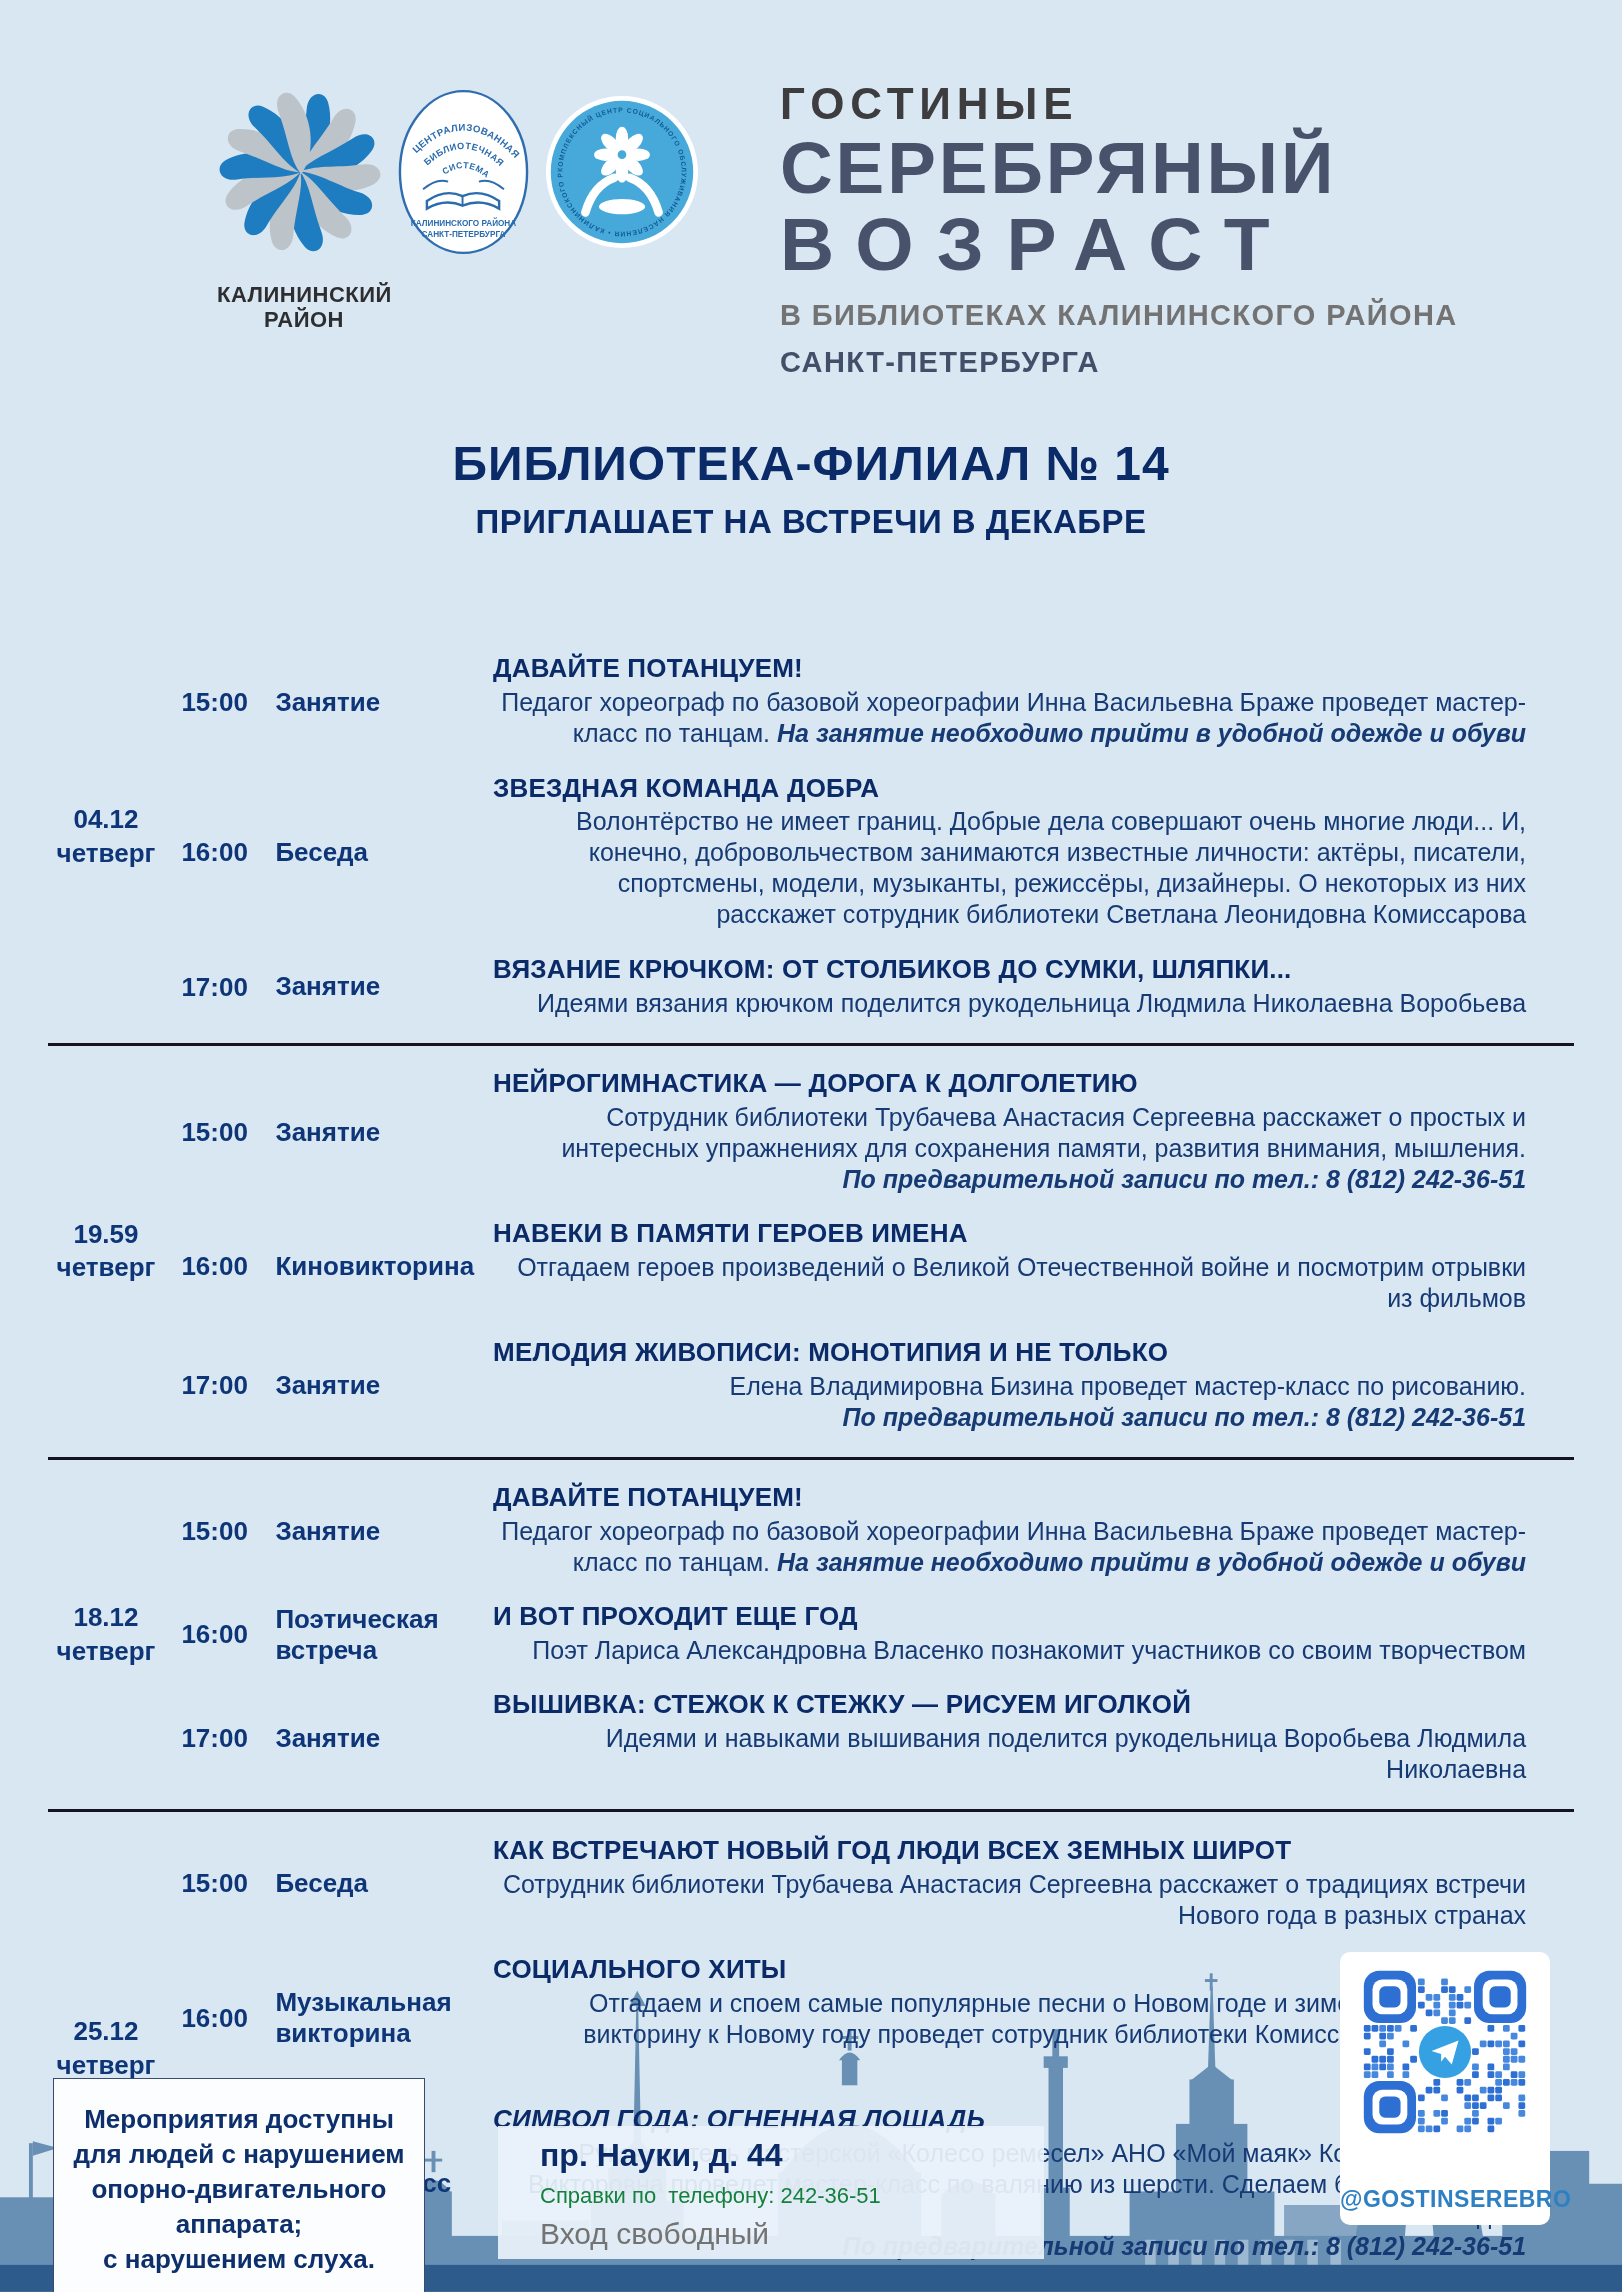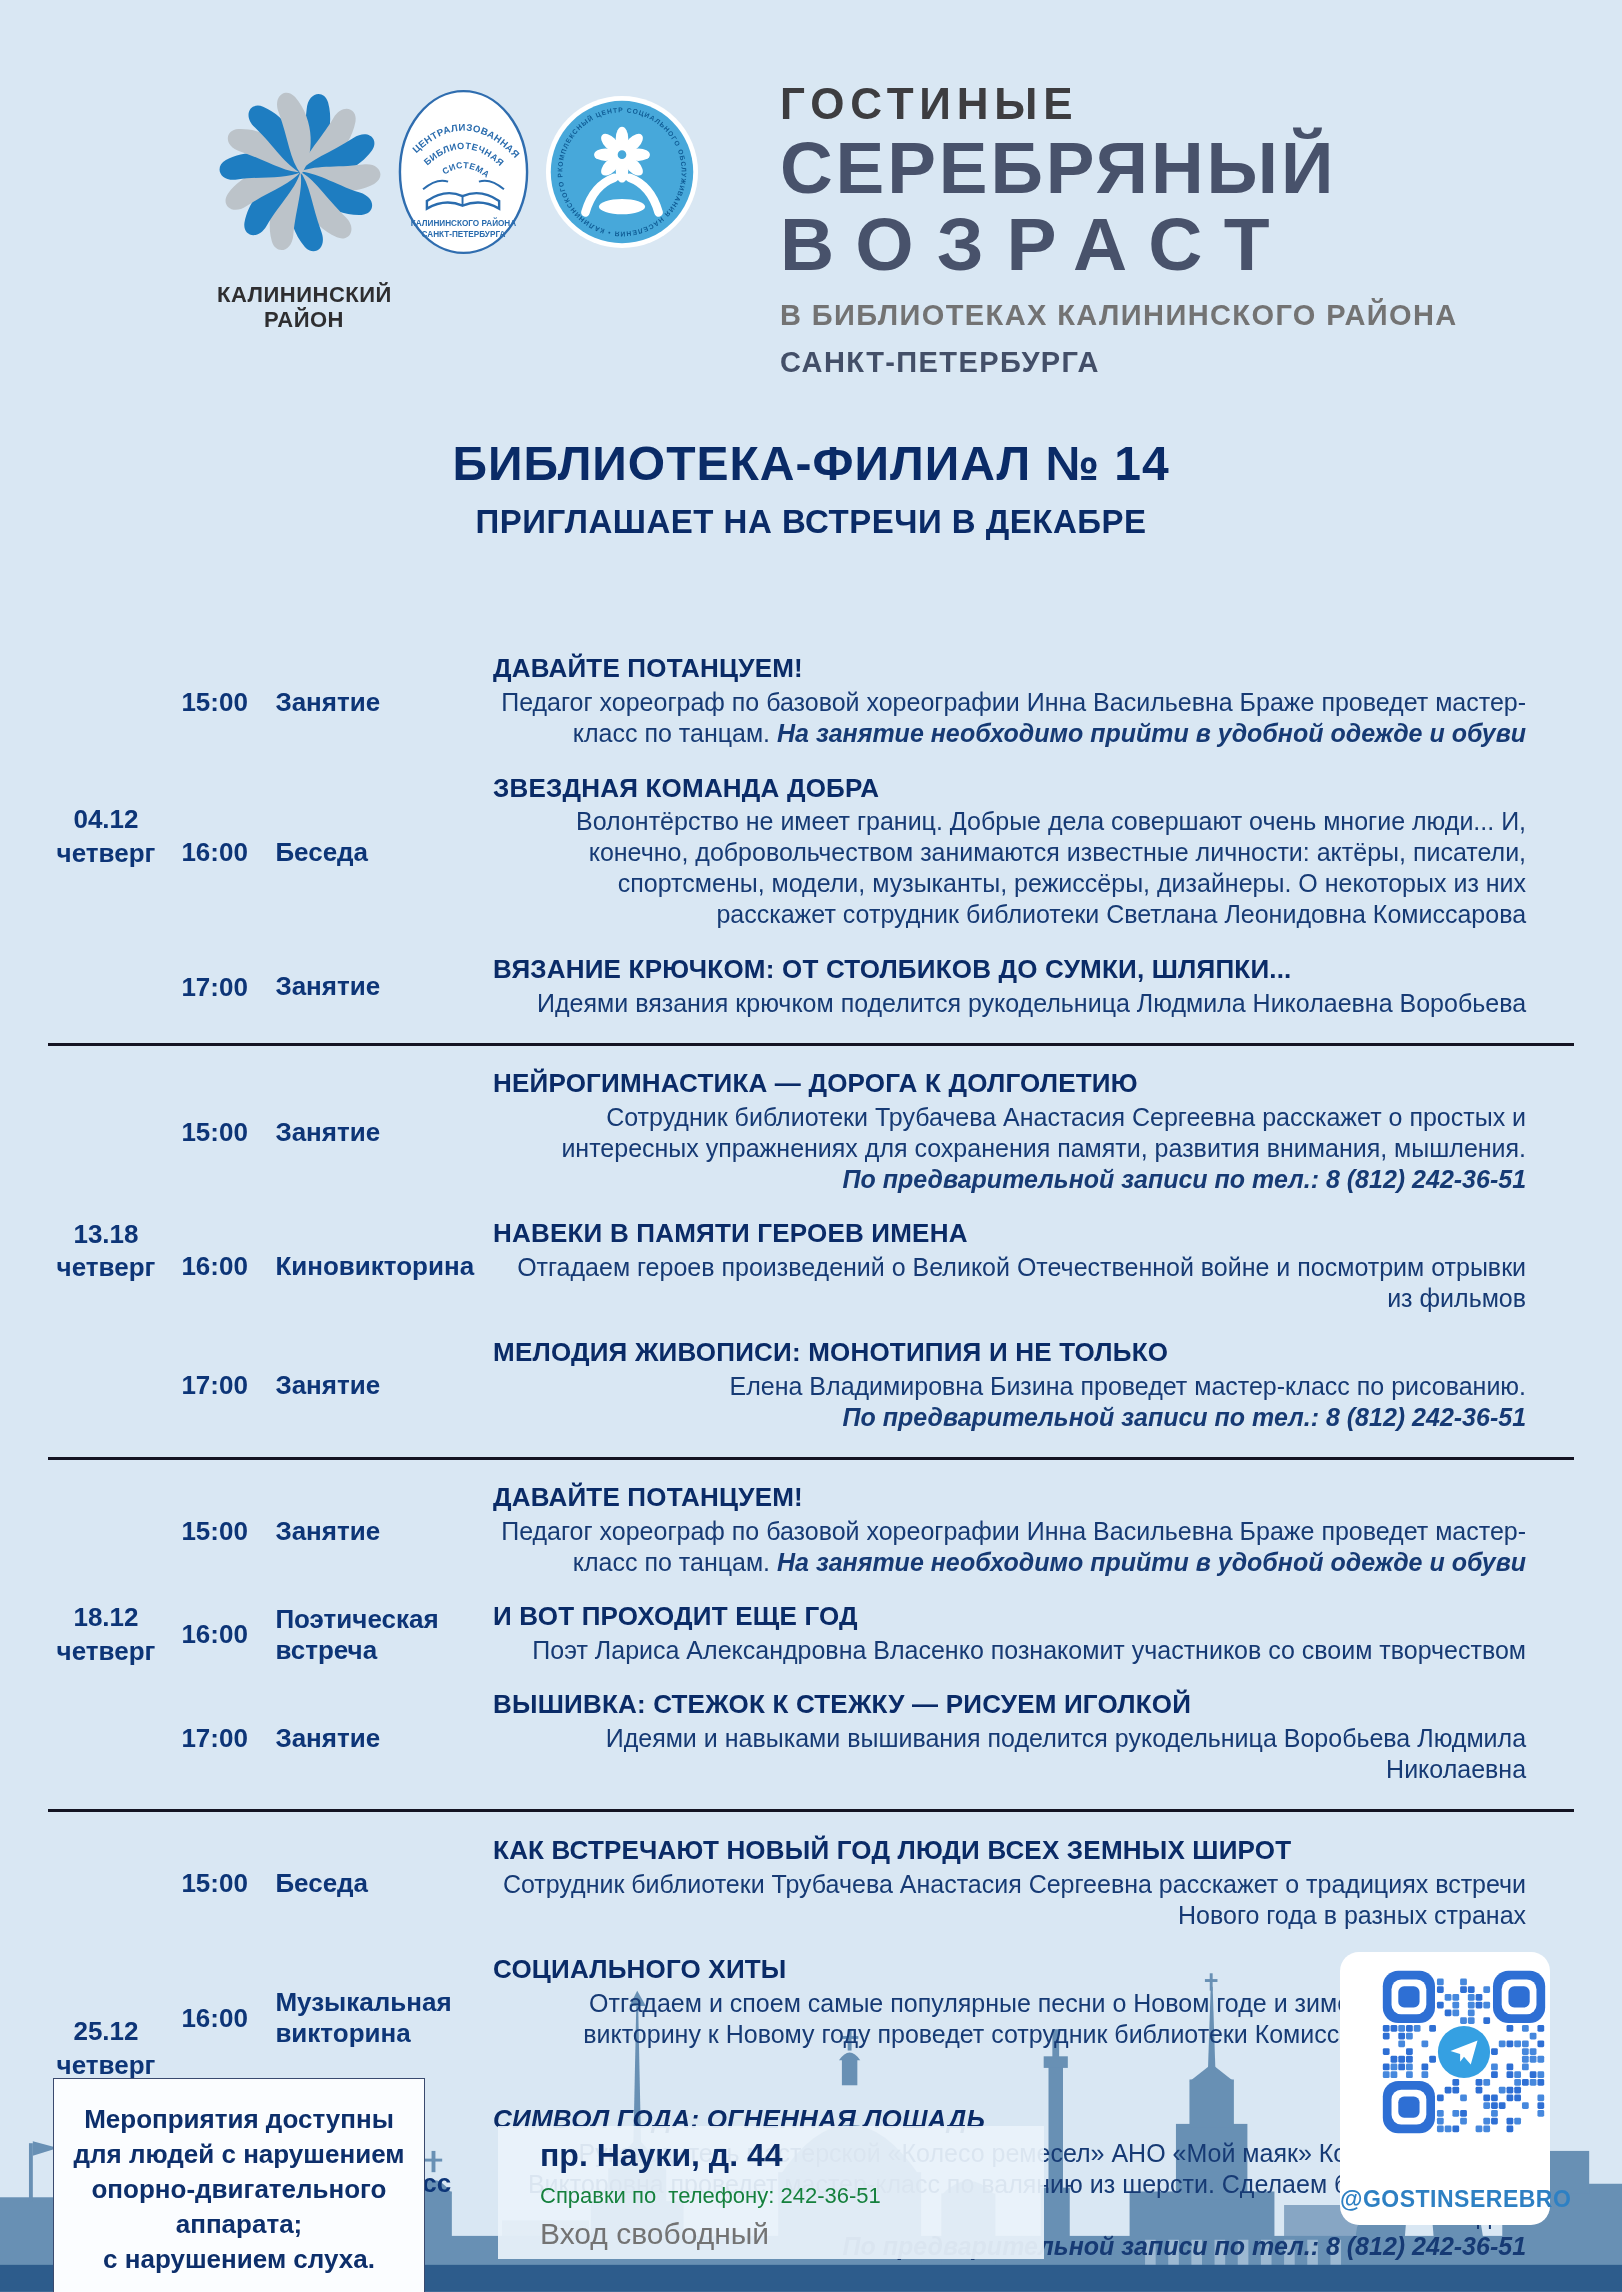--- a/index.html
+++ b/index.html
@@ -51,21 +51,21 @@
   }
   .addr-panel{
     position:absolute;left:498px;top:2126px;width:546px;height:133px;z-index:2;box-sizing:border-box;
     background:rgba(233,242,250,0.93);padding:11px 0 0 42px;
   }
   .addr-line{font-size:32px;font-weight:700;color:#0a2b67;}
   .phone-line{font-size:22px;color:#15803d;margin-top:8.7px;white-space:pre;}
   .entry-line{font-size:30px;color:#737373;margin-top:8.7px;}
   .qr-panel{
     position:absolute;left:1340px;top:1952px;width:210px;height:273px;z-index:2;
-    background:#ffffff;border-radius:19px;text-align:right;
+    background:#ffffff;border-radius:10px;text-align:center;
   }
   .qr-handle{
     position:absolute;bottom:11.6px;left:0;width:100%;
     font-size:23px;font-weight:800;color:#2e80c3;letter-spacing:0.5px;
   }
 </style>
 </head>
 <body>
 
 <div class="page">
@@ -183,21 +183,21 @@
         <div class="time-cell" style="grid-area: 3 / 2;">17:00</div>
         <div class="type-cell" style="grid-area: 3 / 3;">Занятие</div>
         <div class="desc-cell" style="grid-area: 3 / 4;">
           <div class="ev-title">ВЯЗАНИЕ КРЮЧКОМ: ОТ СТОЛБИКОВ ДО СУМКИ, ШЛЯПКИ...</div>
           <div class="ev-text"><span>Идеями вязания крючком поделится рукодельница Людмила Николаевна Воробьева</span></div>
         </div>
       </div>
       <div class="separator"></div>
       <div class="day-block">
         <div class="date-cell" style="grid-row: 1 / span 3;">
-          <div>13.18</div>
+          <div>19.59</div>
           <div>четверг</div>
         </div>
         <div class="time-cell" style="grid-area: 1 / 2;">15:00</div>
         <div class="type-cell" style="grid-area: 1 / 3;">Занятие</div>
         <div class="desc-cell" style="grid-area: 1 / 4;">
           <div class="ev-title">НЕЙРОГИМНАСТИКА — ДОРОГА К ДОЛГОЛЕТИЮ</div>
           <div class="ev-text"><span>Сотрудник библиотеки Трубачева Анастасия Сергеевна расскажет о простых и интересных упражнениях для сохранения памяти, развития внимания, мышления.
 </span><span class="em">По предварительной записи по тел.: 8 (812) 242-36-51</span></div>
         </div>
         <div class="time-cell" style="grid-area: 2 / 2;">16:00</div>

